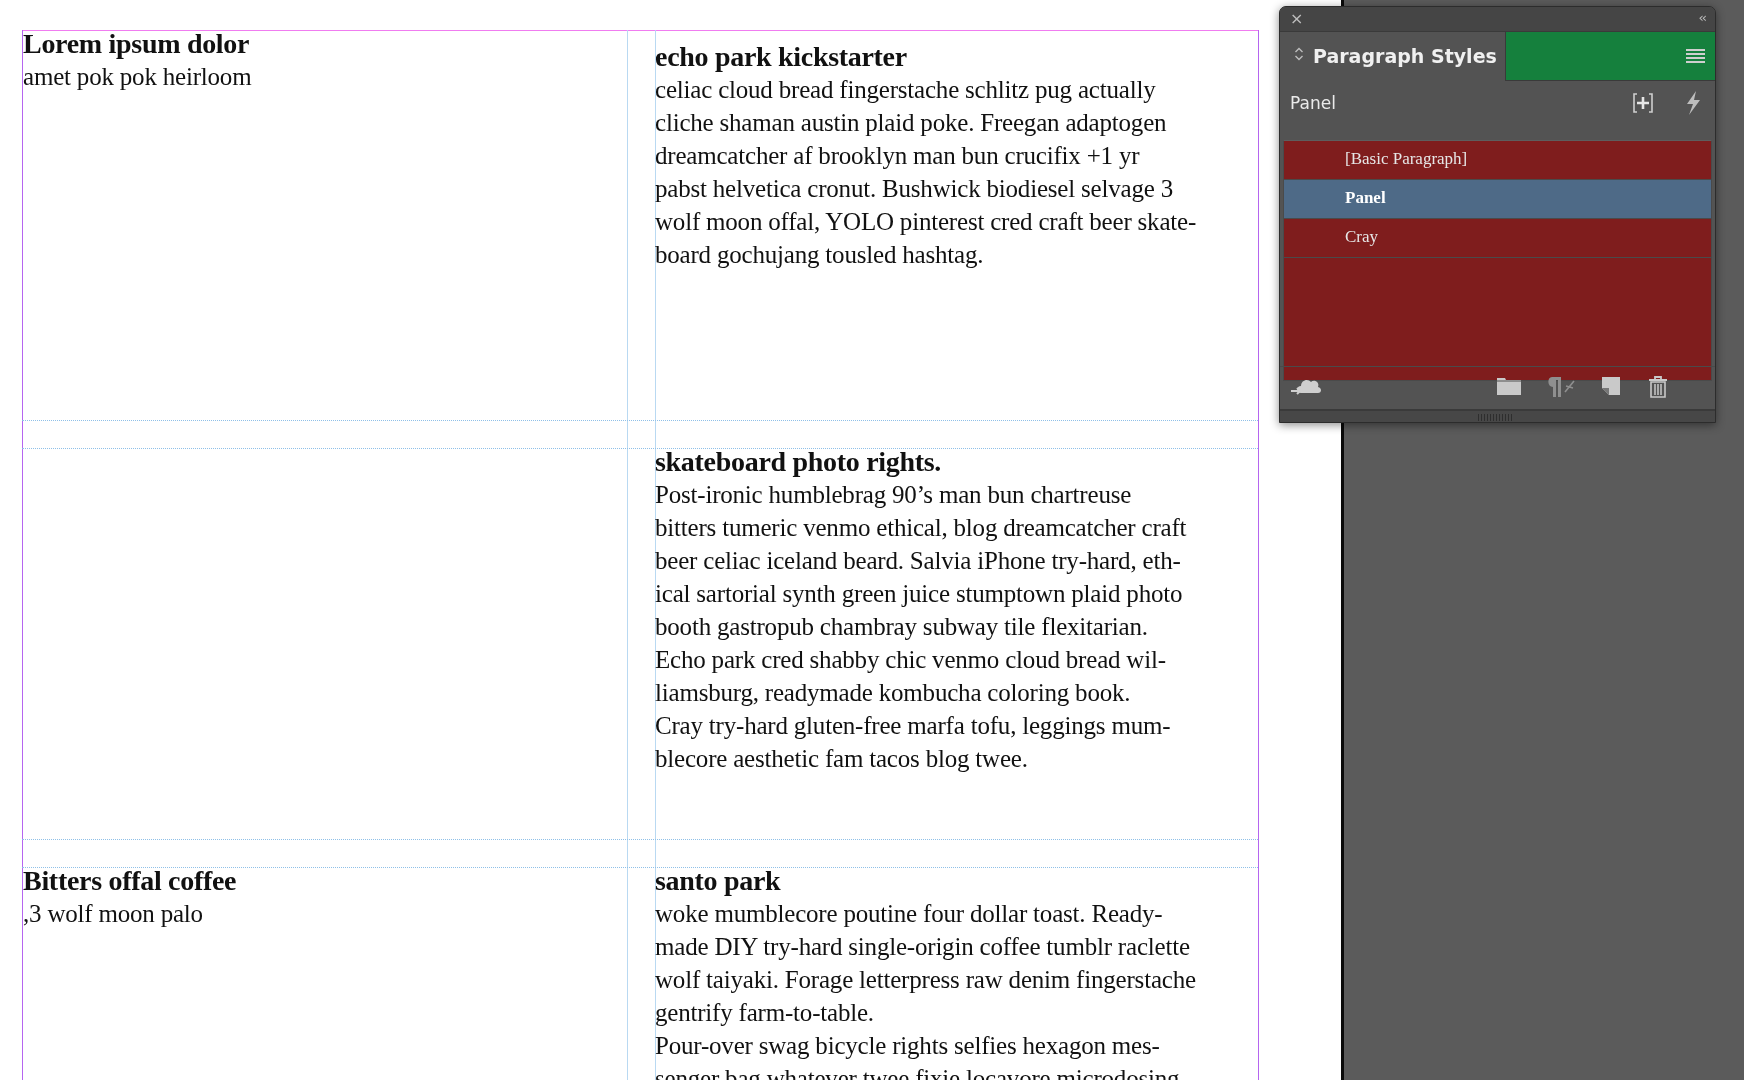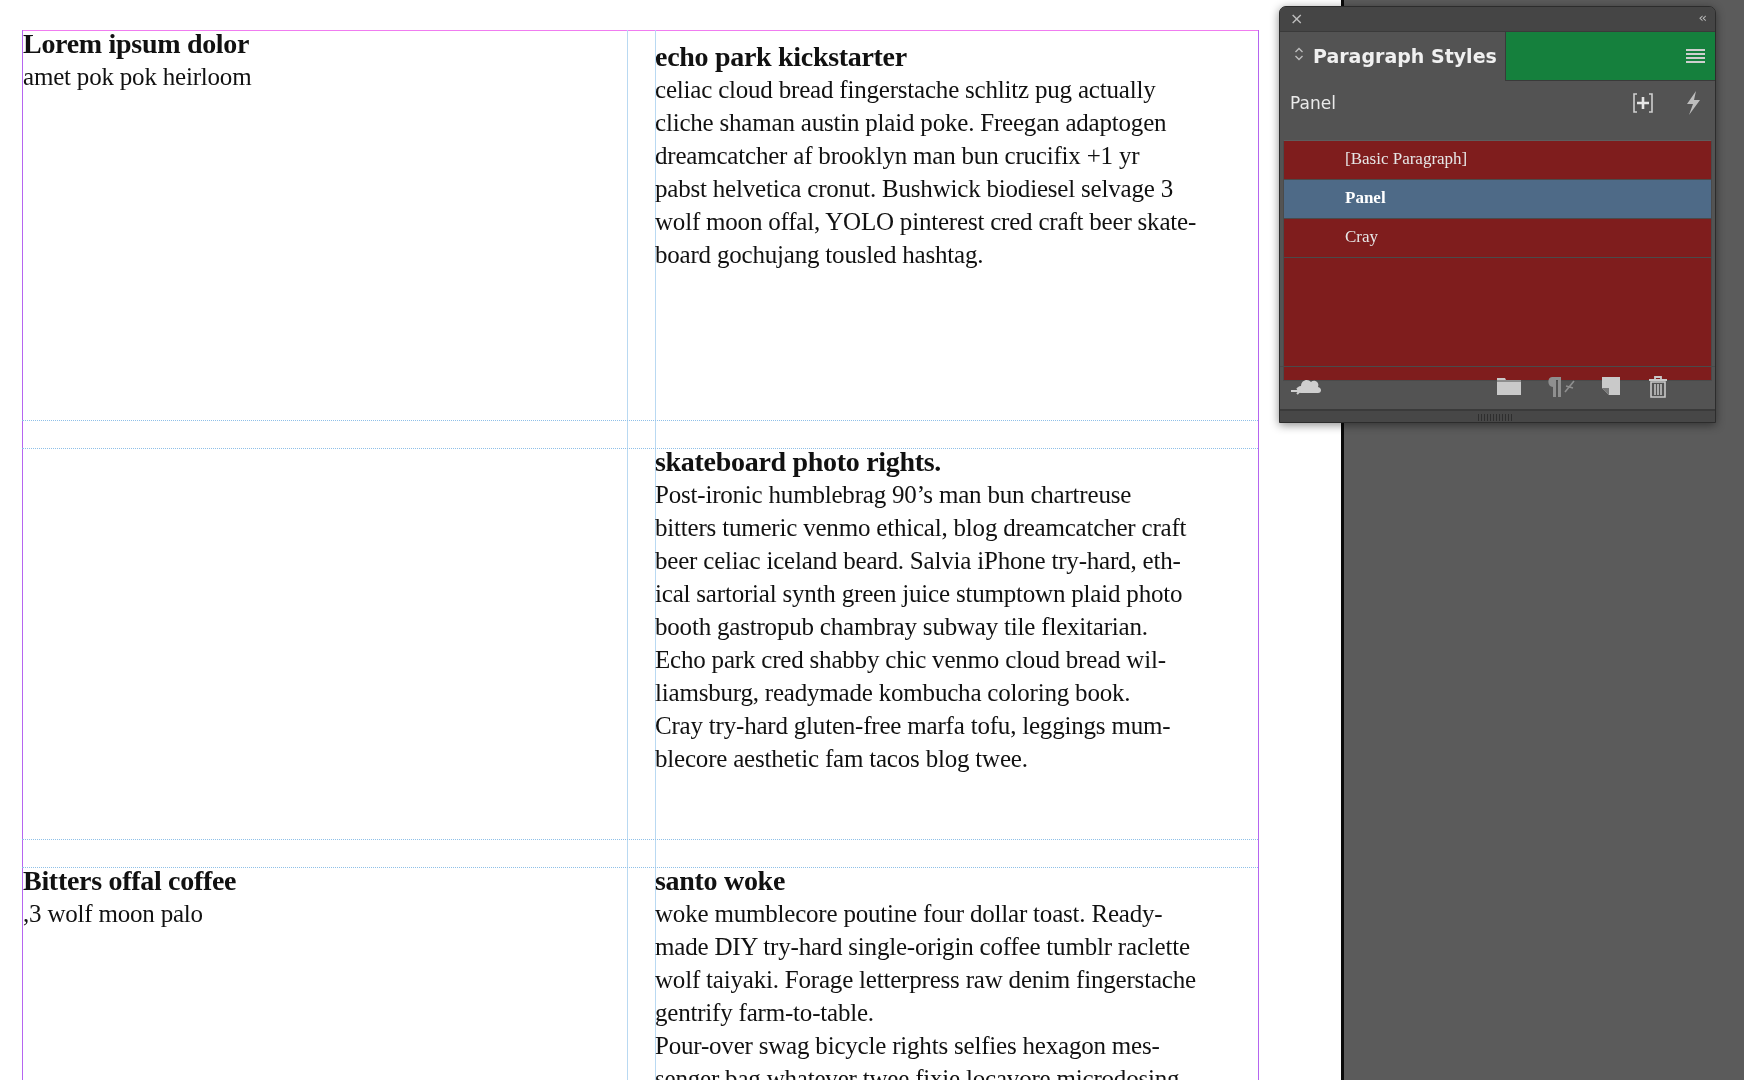--- a/index.html
+++ b/index.html
@@ -105,21 +105,21 @@
 liamsburg, readymade kombucha coloring book.
 Cray try-hard gluten-free marfa tofu, leggings mum-
 blecore aesthetic fam tacos blog twee.</div>
   </div>
 
   <div class="cell cell-left" style="top:864px">
     <div class="head">Bitters offal coffee</div>
     <div class="body">,3 wolf moon palo</div>
   </div>
   <div class="cell cell-right" style="top:864px">
-    <div class="head">santo woke</div>
+    <div class="head">santo park</div>
     <div class="body">woke mumblecore poutine four dollar toast. Ready-
 made DIY try-hard single-origin coffee tumblr raclette
 wolf taiyaki. Forage letterpress raw denim fingerstache
 gentrify farm-to-table.
 Pour-over swag bicycle rights selfies hexagon mes-
 senger bag whatever twee fixie locavore microdosing</div>
   </div>
 </div>
 <div class="page-edge"></div>
 

